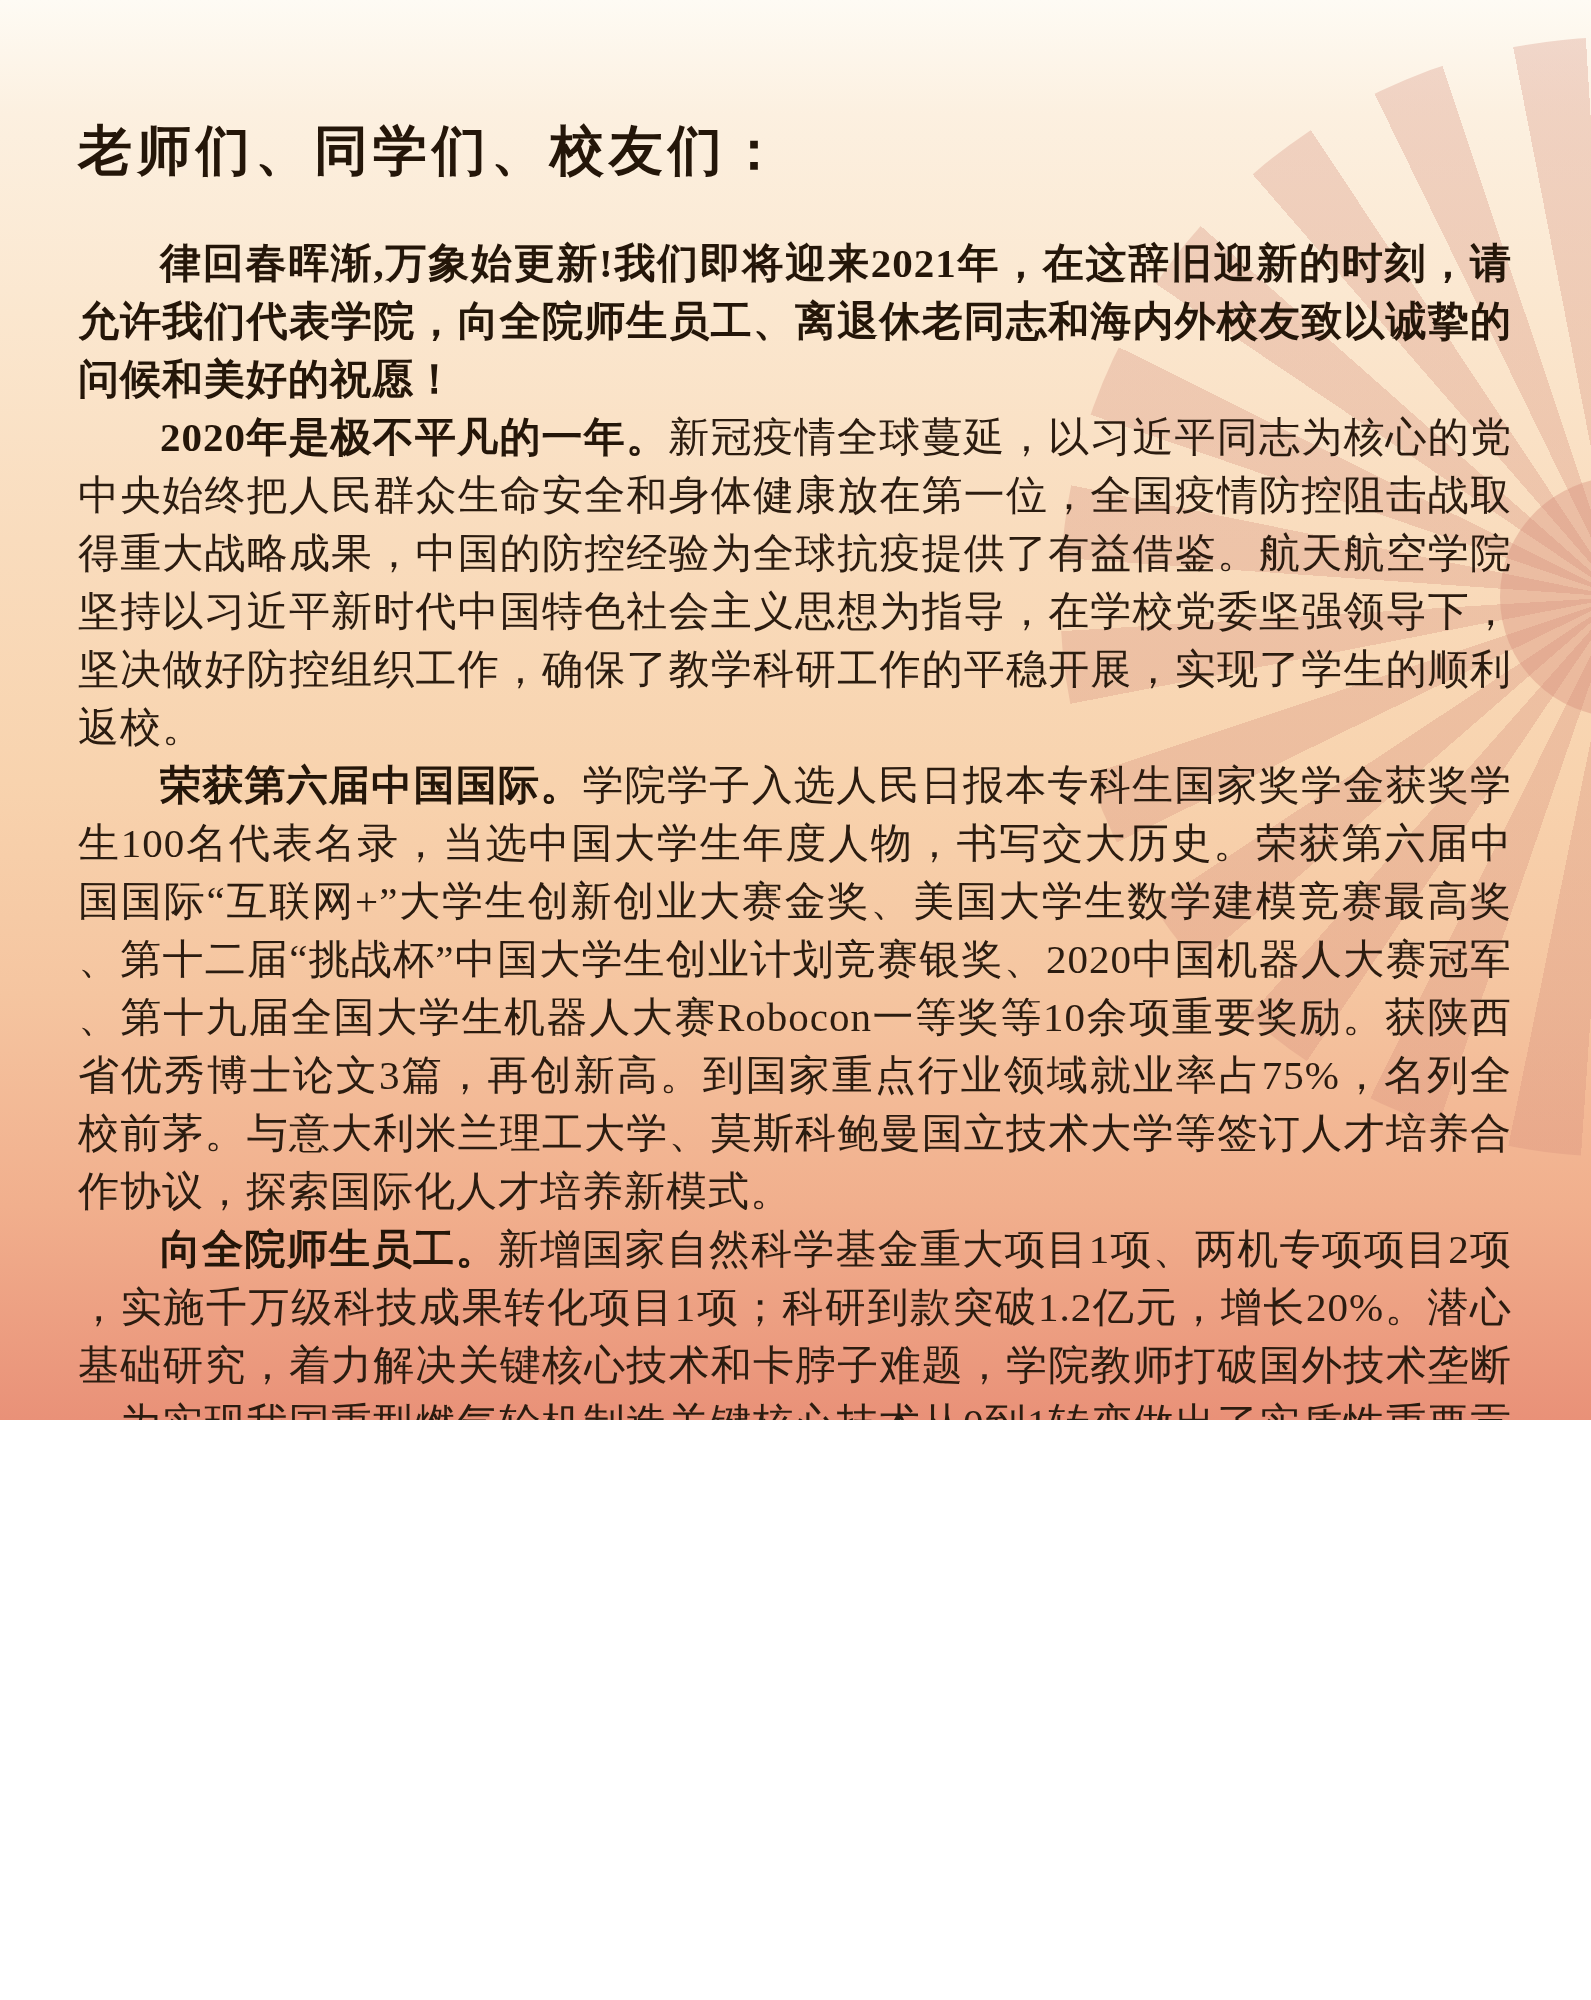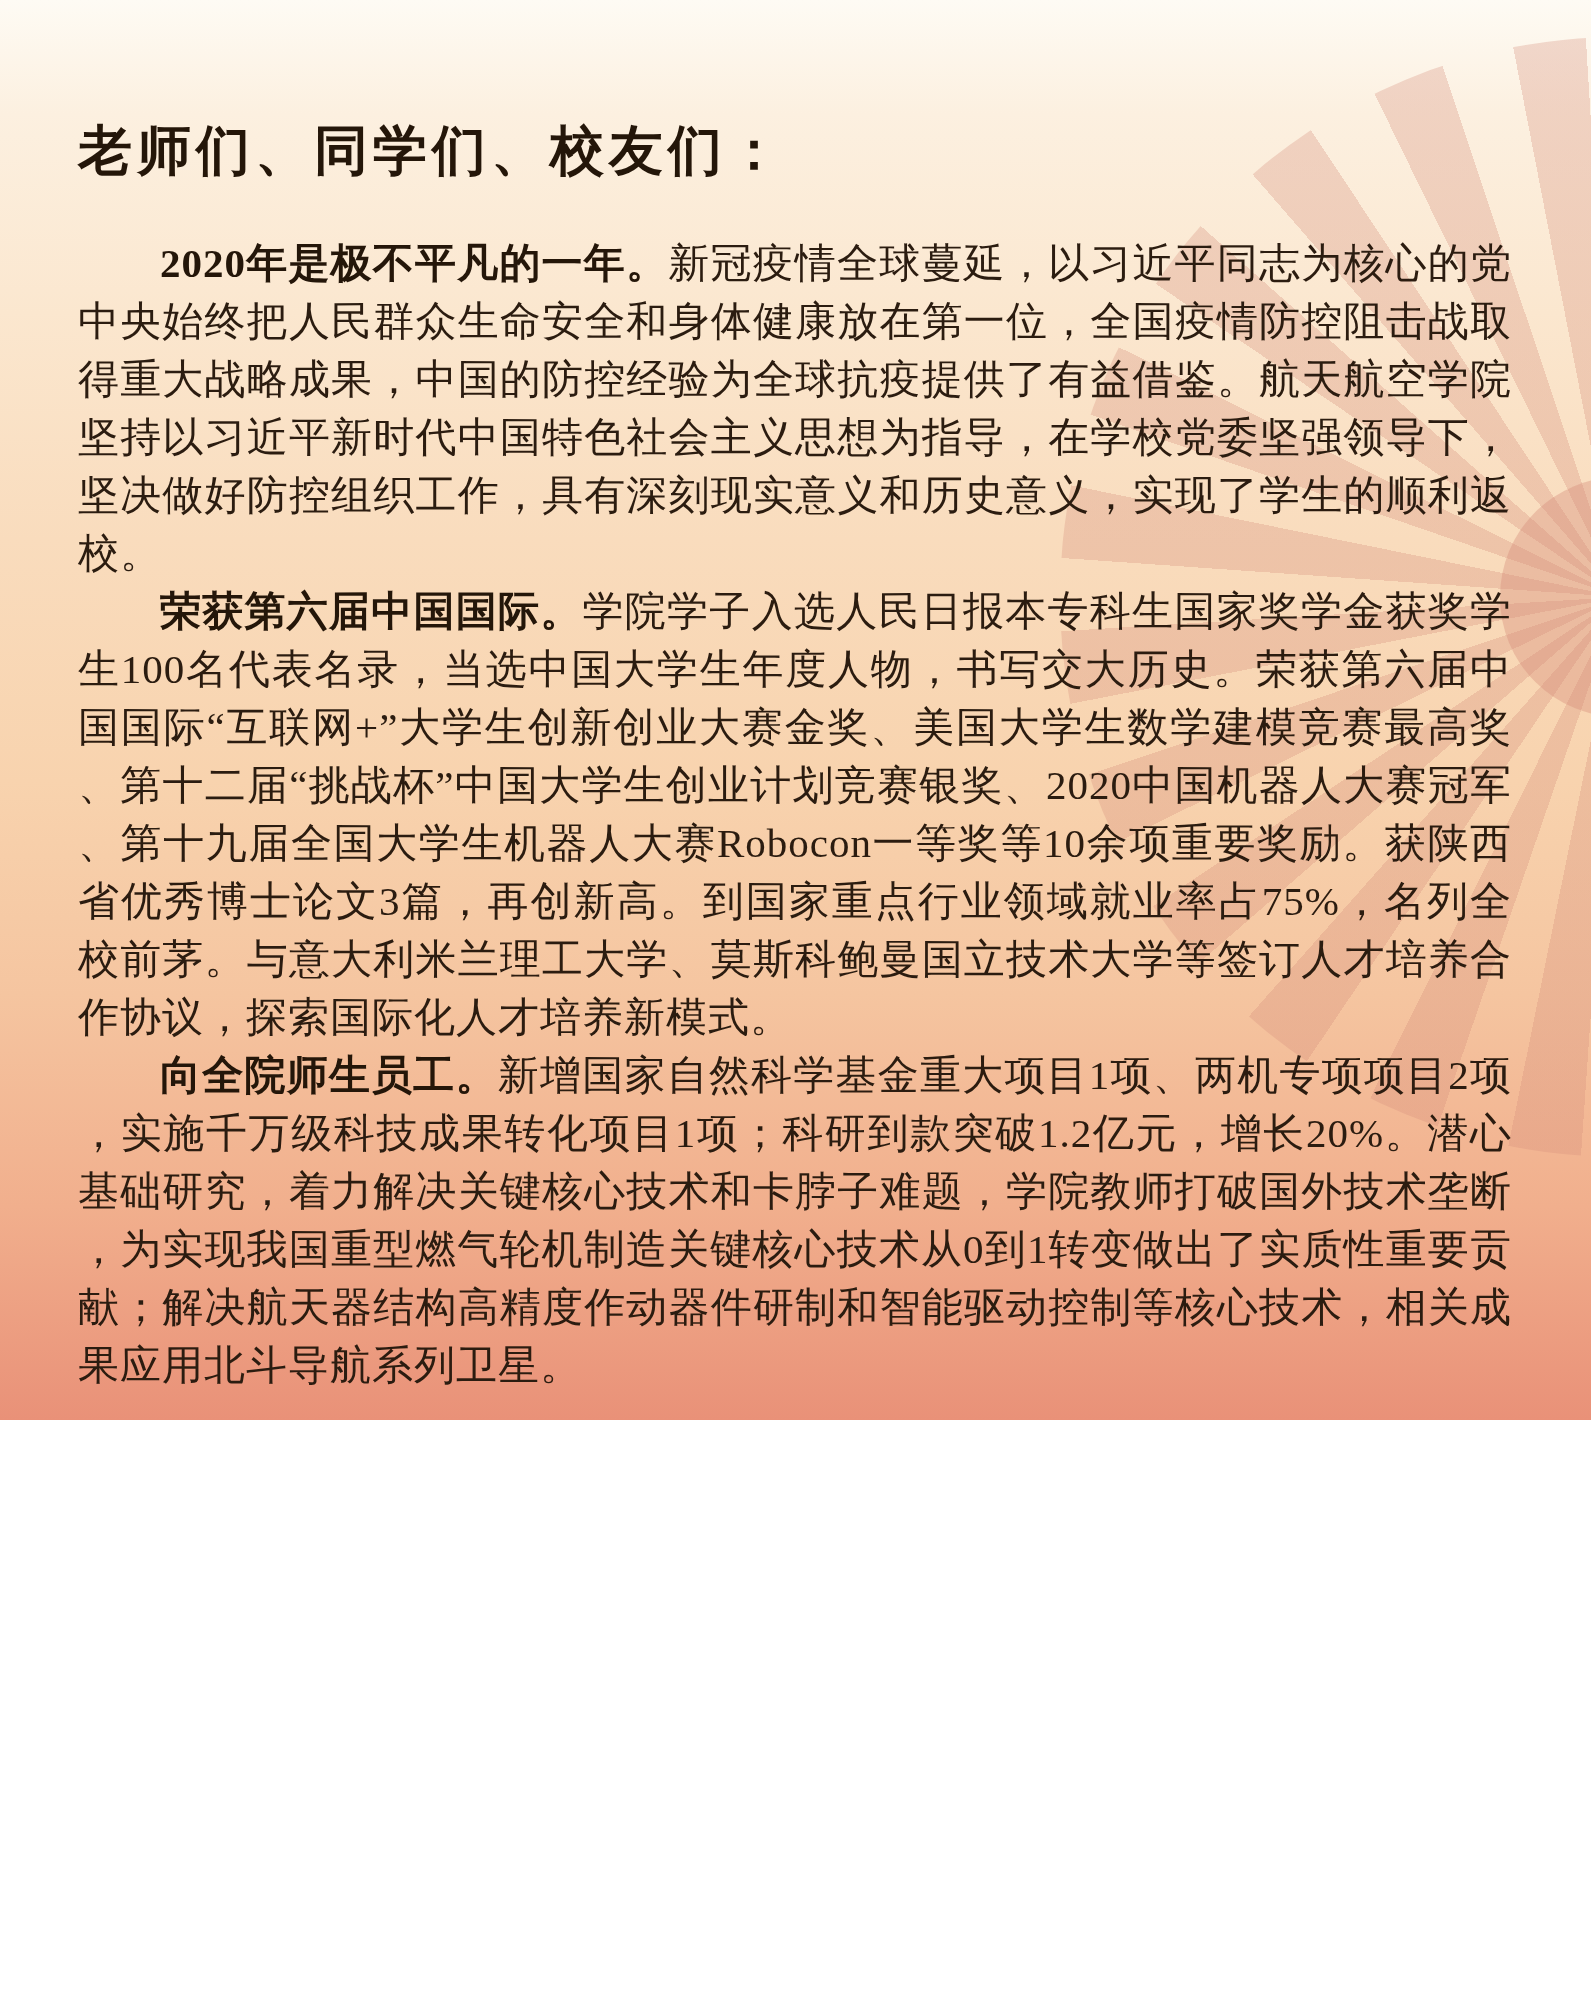--- a/index.html
+++ b/index.html
@@ -79,23 +79,26 @@
 
 <div class="page">
 
   <div class="sunburst"></div>
   <div class="sun-core"></div>
 
   <div class="content">
 
     <div class="salutation">老师们、同学们、校友们：</div>
 
+    <p class="greeting">
+      <span>律回春晖渐,万象始更新!我们即将迎来2021年，在这辞旧迎新的时刻，请允许我们代表学院，向全院师生员工、离退休老同志和海内外校友致以诚挚的问候和美好的祝愿！</span>
+    </p>
 
     <p>
-      <strong class="lead">2020年是极不平凡的一年。</strong><span>新冠疫情全球蔓延，以习近平同志为核心的党中央始终把人民群众生命安全和身体健康放在第一位，全国疫情防控阻击战取得重大战略成果，中国的防控经验为全球抗疫提供了有益借鉴。航天航空学院坚持以习近平新时代中国特色社会主义思想为指导，在学校党委坚强领导下，坚决做好防控组织工作，具有深刻现实意义和历史意义，实现了学生的顺利返校。</span>
+      <strong class="lead">2020年是极不平凡的一年。</strong><span>新冠疫情全球蔓延，以习近平同志为核心的党中央始终把人民群众生命安全和身体健康放在第一位，全国疫情防控阻击战取得重大战略成果，中国的防控经验为全球抗疫提供了有益借鉴。航天航空学院坚持以习近平新时代中国特色社会主义思想为指导，在学校党委坚强领导下，坚决做好防控组织工作，确保了教学科研工作的平稳开展，实现了学生的顺利返校。</span>
     </p>
 
 
 
     <p>
       <strong class="lead">荣获第六届中国国际。</strong><span>学院学子入选人民日报本专科生国家奖学金获奖学生100名代表名录，当选中国大学生年度人物，书写交大历史。荣获第六届中国国际“互联网+”大学生创新创业大赛金奖、美国大学生数学建模竞赛最高奖、第十二届“挑战杯”中国大学生创业计划竞赛银奖、2020中国机器人大赛冠军、第十九届全国大学生机器人大赛Robocon一等奖等10余项重要奖励。获陕西省优秀博士论文3篇，再创新高。到国家重点行业领域就业率占75%，名列全校前茅。与意大利米兰理工大学、莫斯科鲍曼国立技术大学等签订人才培养合作协议，探索国际化人才培养新模式。</span>
     </p>
 
     <p>
       <strong class="lead">向全院师生员工。</strong><span>新增国家自然科学基金重大项目1项、两机专项项目2项，实施千万级科技成果转化项目1项；科研到款突破1.2亿元，增长20%。潜心基础研究，着力解决关键核心技术和卡脖子难题，学院教师打破国外技术垄断，为实现我国重型燃气轮机制造关键核心技术从0到1转变做出了实质性重要贡献；解决航天器结构高精度作动器件研制和智能驱动控制等核心技术，相关成果应用北斗导航系列卫星。</span>

